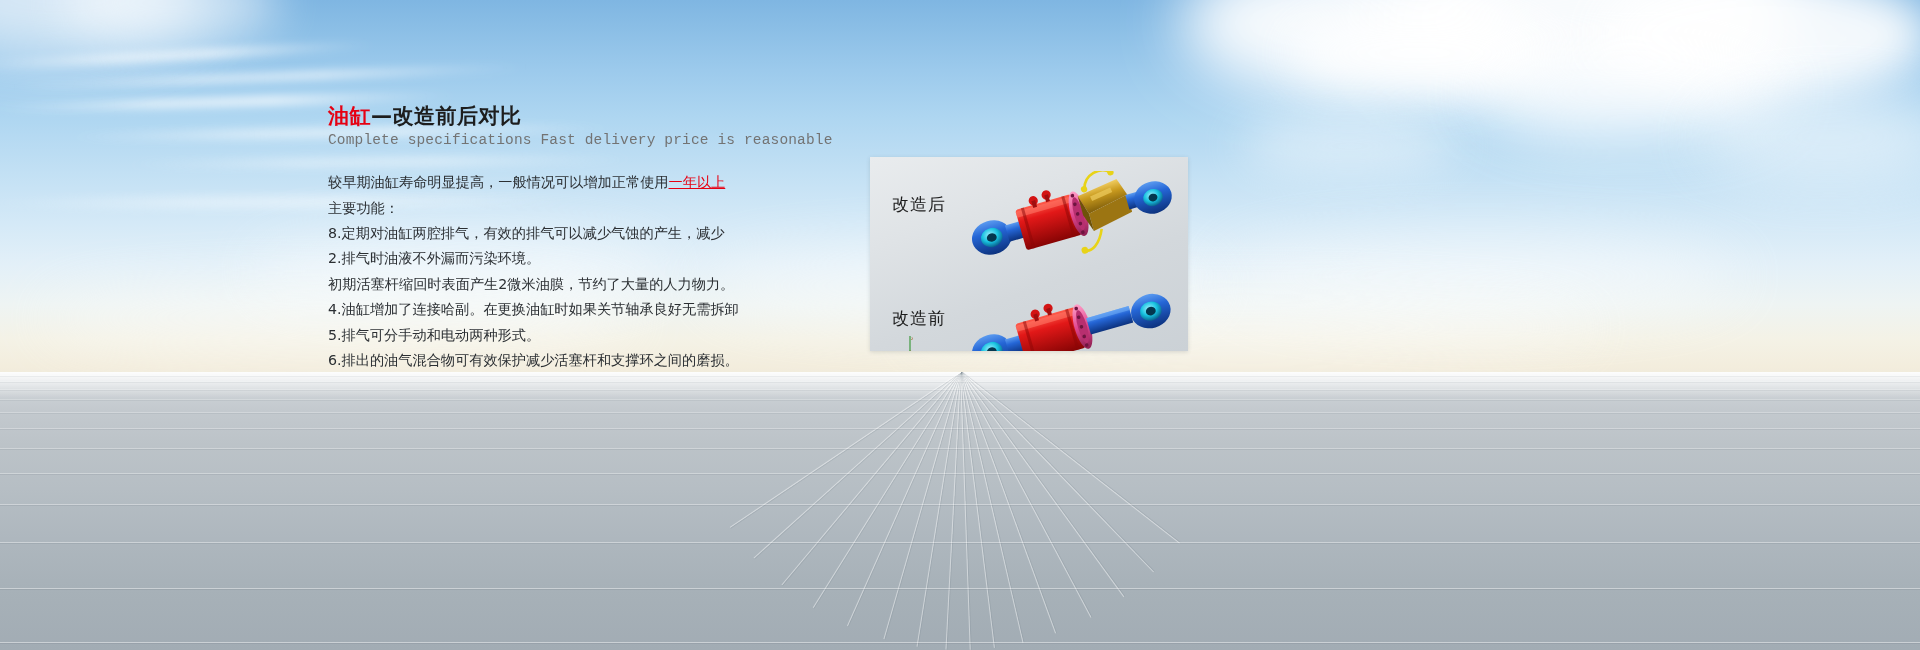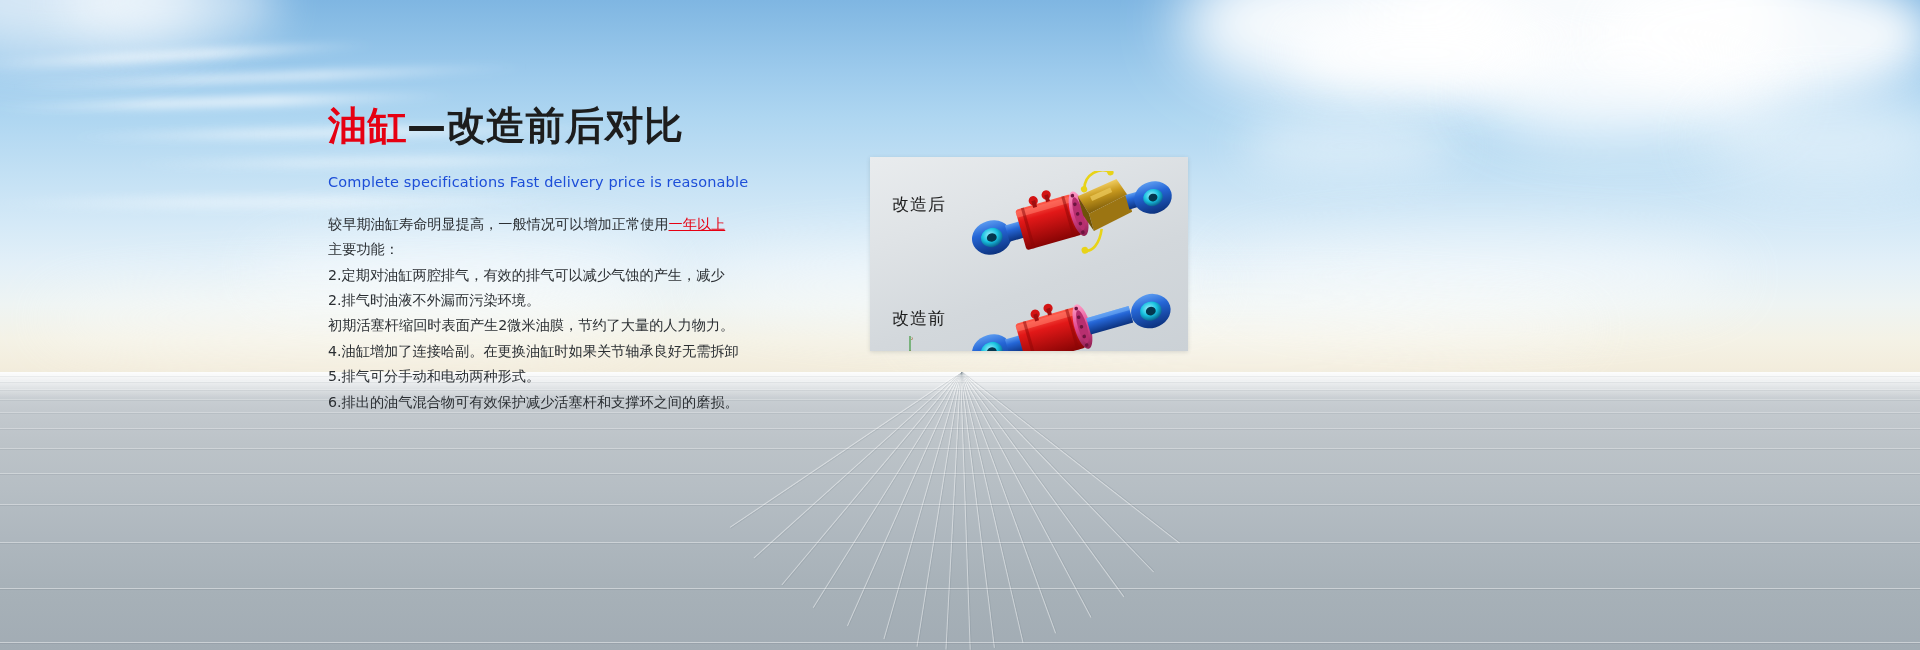--- a/index.html
+++ b/index.html
@@ -96,35 +96,36 @@
 
   
   .text-col {
     position: absolute;
     left: 328px;
     top: 104px;
     width: 420px;
   }
   .title {
     font-family: "DejaVu Sans", "Liberation Sans", sans-serif;
-    font-size: 39px;
+    font-size: 21px;
     font-weight: 700;
     line-height: 1.15;
     letter-spacing: .5px;
     color: #1d1d1d;
     white-space: nowrap;
     margin: 0;
   }
   .title .hl { color: #e60012; }
   .subtitle {
-    margin-top: 25px;
+    margin-top: 4px;
     font-size: 14.5px;
-    color: #1d4ed8;
+    color: #737373;
     letter-spacing: .15px;
     white-space: nowrap;
+    font-family: Liberation Mono, monospace;
   }
   .body-block {
     margin-top: 22px;
     font-size: 14.2px;
     color: #2b2f33;
     line-height: 25.4px;
   }
   .body-line { white-space: nowrap; }
   .body-line .hl { color: #e60012; text-decoration: underline; }
 
@@ -227,21 +228,21 @@
 
   <div class="text-col">
 
     <h1 class="title"><span class="hl">油缸</span><span>—改造前后对比</span></h1>
 
     <div class="subtitle">Complete specifications Fast delivery price is reasonable</div>
 
     <div class="body-block">
       <div class="body-line"><span>较早期油缸寿命明显提高，一般情况可以增加正常使用</span><span class="hl">一年以上</span></div>
       <div class="body-line">主要功能：</div>
-      <div class="body-line">2.定期对油缸两腔排气，有效的排气可以减少气蚀的产生，减少</div>
+      <div class="body-line">8.定期对油缸两腔排气，有效的排气可以减少气蚀的产生，减少</div>
       <div class="body-line">2.排气时油液不外漏而污染环境。</div>
       <div class="body-line">初期活塞杆缩回时表面产生2微米油膜，节约了大量的人力物力。</div>
       <div class="body-line">4.油缸增加了连接哈副。在更换油缸时如果关节轴承良好无需拆卸</div>
       <div class="body-line">5.排气可分手动和电动两种形式。</div>
       <div class="body-line">6.排出的油气混合物可有效保护减少活塞杆和支撑环之间的磨损。</div>
     </div>
   </div>
 
   <div class="panel">
 

